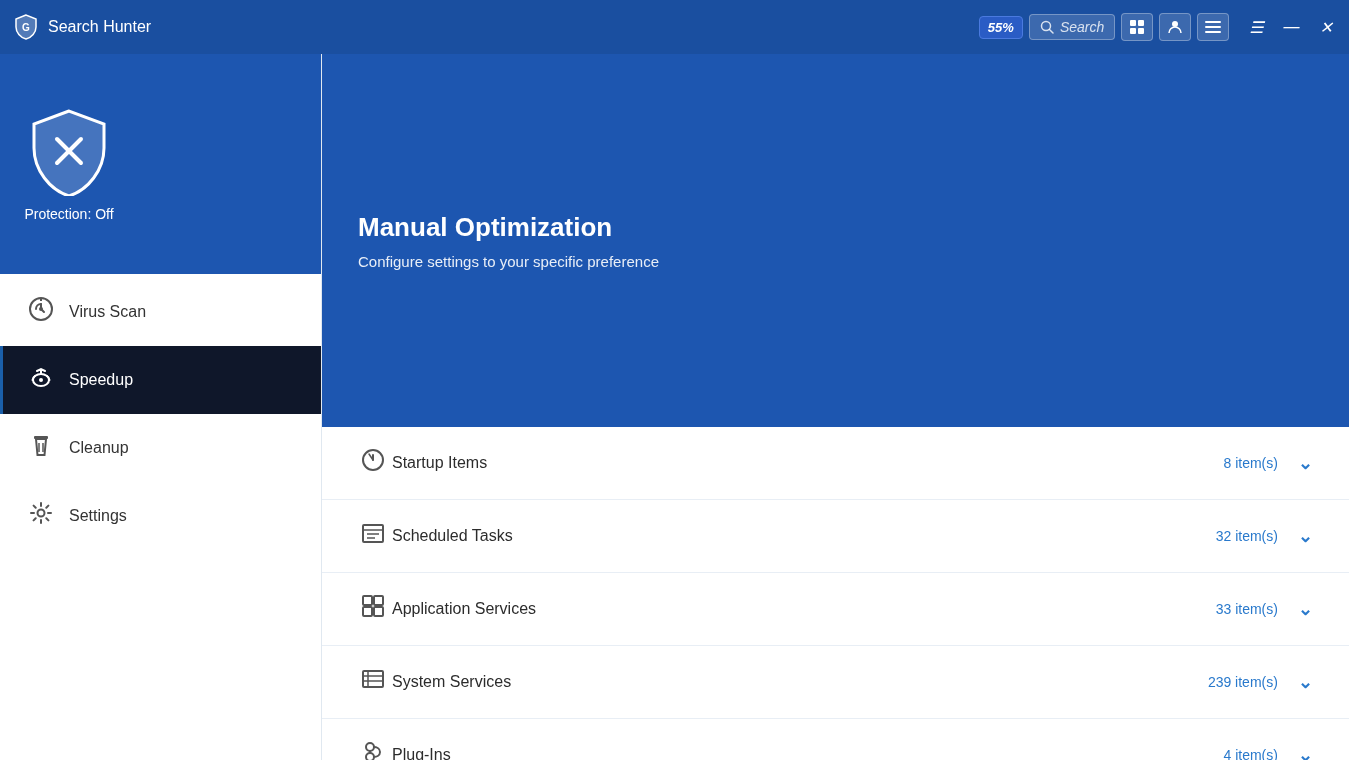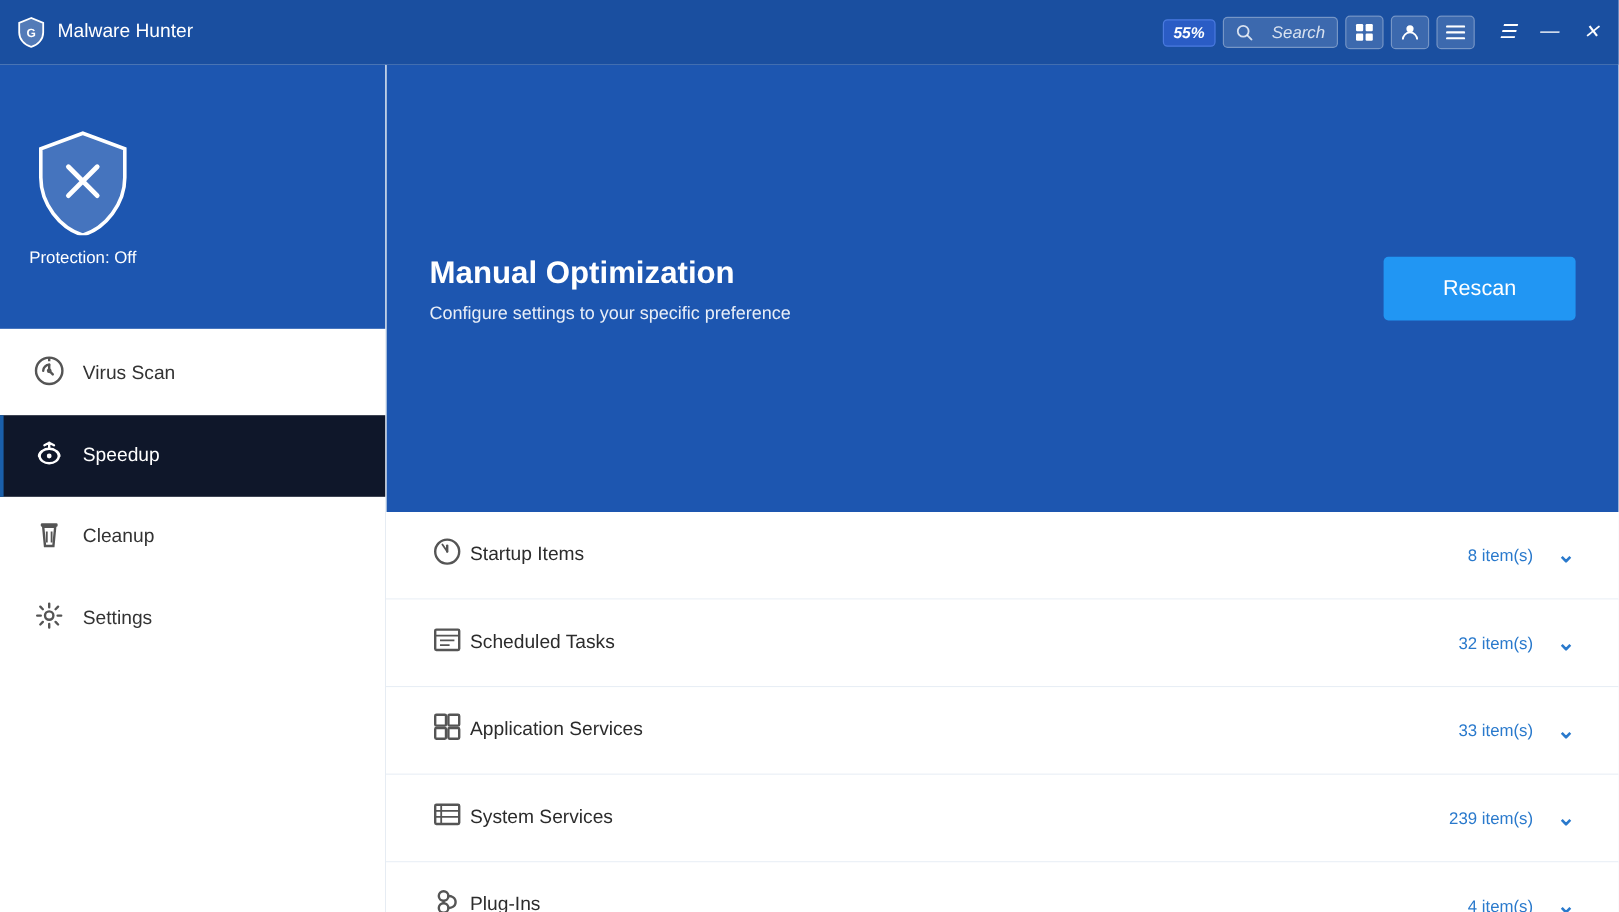--- a/index.html
+++ b/index.html
@@ -52,21 +52,21 @@
       font-weight: 600;
       border: 1px solid #4a7adf;
     }
     .search-box {
       background: rgba(255,255,255,0.15);
       border: 1px solid rgba(255,255,255,0.3);
       border-radius: 4px;
       display: flex;
       align-items: center;
       padding: 4px 10px;
-      gap: 16px;
+      gap: 6px;
       cursor: text;
     }
     .search-box span {
       color: rgba(255,255,255,0.8);
       font-size: 14px;
     }
     .tb-icon-btn {
       background: rgba(255,255,255,0.15);
       border: 1px solid rgba(255,255,255,0.3);
       border-radius: 4px;
@@ -254,21 +254,21 @@
 </head>
 <body>
 
 <div class="title-bar">
   <div class="title-bar-logo">
 
     <svg class="logo-icon" viewBox="0 0 28 28" fill="none">
       <path d="M14 2L4 6v8c0 5.5 4.3 10.7 10 12 5.7-1.3 10-6.5 10-12V6L14 2z" fill="rgba(255,255,255,0.25)" stroke="white" stroke-width="1.5"></path>
       <text x="14" y="18" text-anchor="middle" fill="white" font-size="10" font-weight="bold">G</text>
     </svg>
-    <span class="title-bar-app-name">Malware Hunter</span>
+    <span class="title-bar-app-name">Search Hunter</span>
   </div>
   <div class="title-bar-controls">
     <div class="percent-badge">55%</div>
     <div class="search-box">
       <svg width="14" height="14" viewBox="0 0 14 14" fill="none">
         <circle cx="6" cy="6" r="4.5" stroke="rgba(255,255,255,0.8)" stroke-width="1.5"></circle>
         <line x1="9.5" y1="9.5" x2="13" y2="13" stroke="rgba(255,255,255,0.8)" stroke-width="1.5" stroke-linecap="round"></line>
       </svg>
       <span>Search</span>
     </div>
@@ -369,21 +369,20 @@
     </div>
   </div>
 
   <div style="display:flex; flex-direction:column; flex:1; overflow:hidden;">
 
     <div class="content-header">
       <div class="content-header-text">
         <h1>Manual Optimization</h1>
         <p>Configure settings to your specific preference</p>
       </div>
-      <button class="rescan-btn">Rescan</button>
     </div>
 
     <div class="content-area">
       <div class="items-list">
 
         <div class="list-item-row">
           <span class="item-icon">
             <svg width="26" height="26" viewBox="0 0 26 26" fill="none">
               <circle cx="13" cy="13" r="10" stroke="#555" stroke-width="2"></circle>
               <path d="M13 8v5" stroke="#555" stroke-width="2" stroke-linecap="round"></path>

